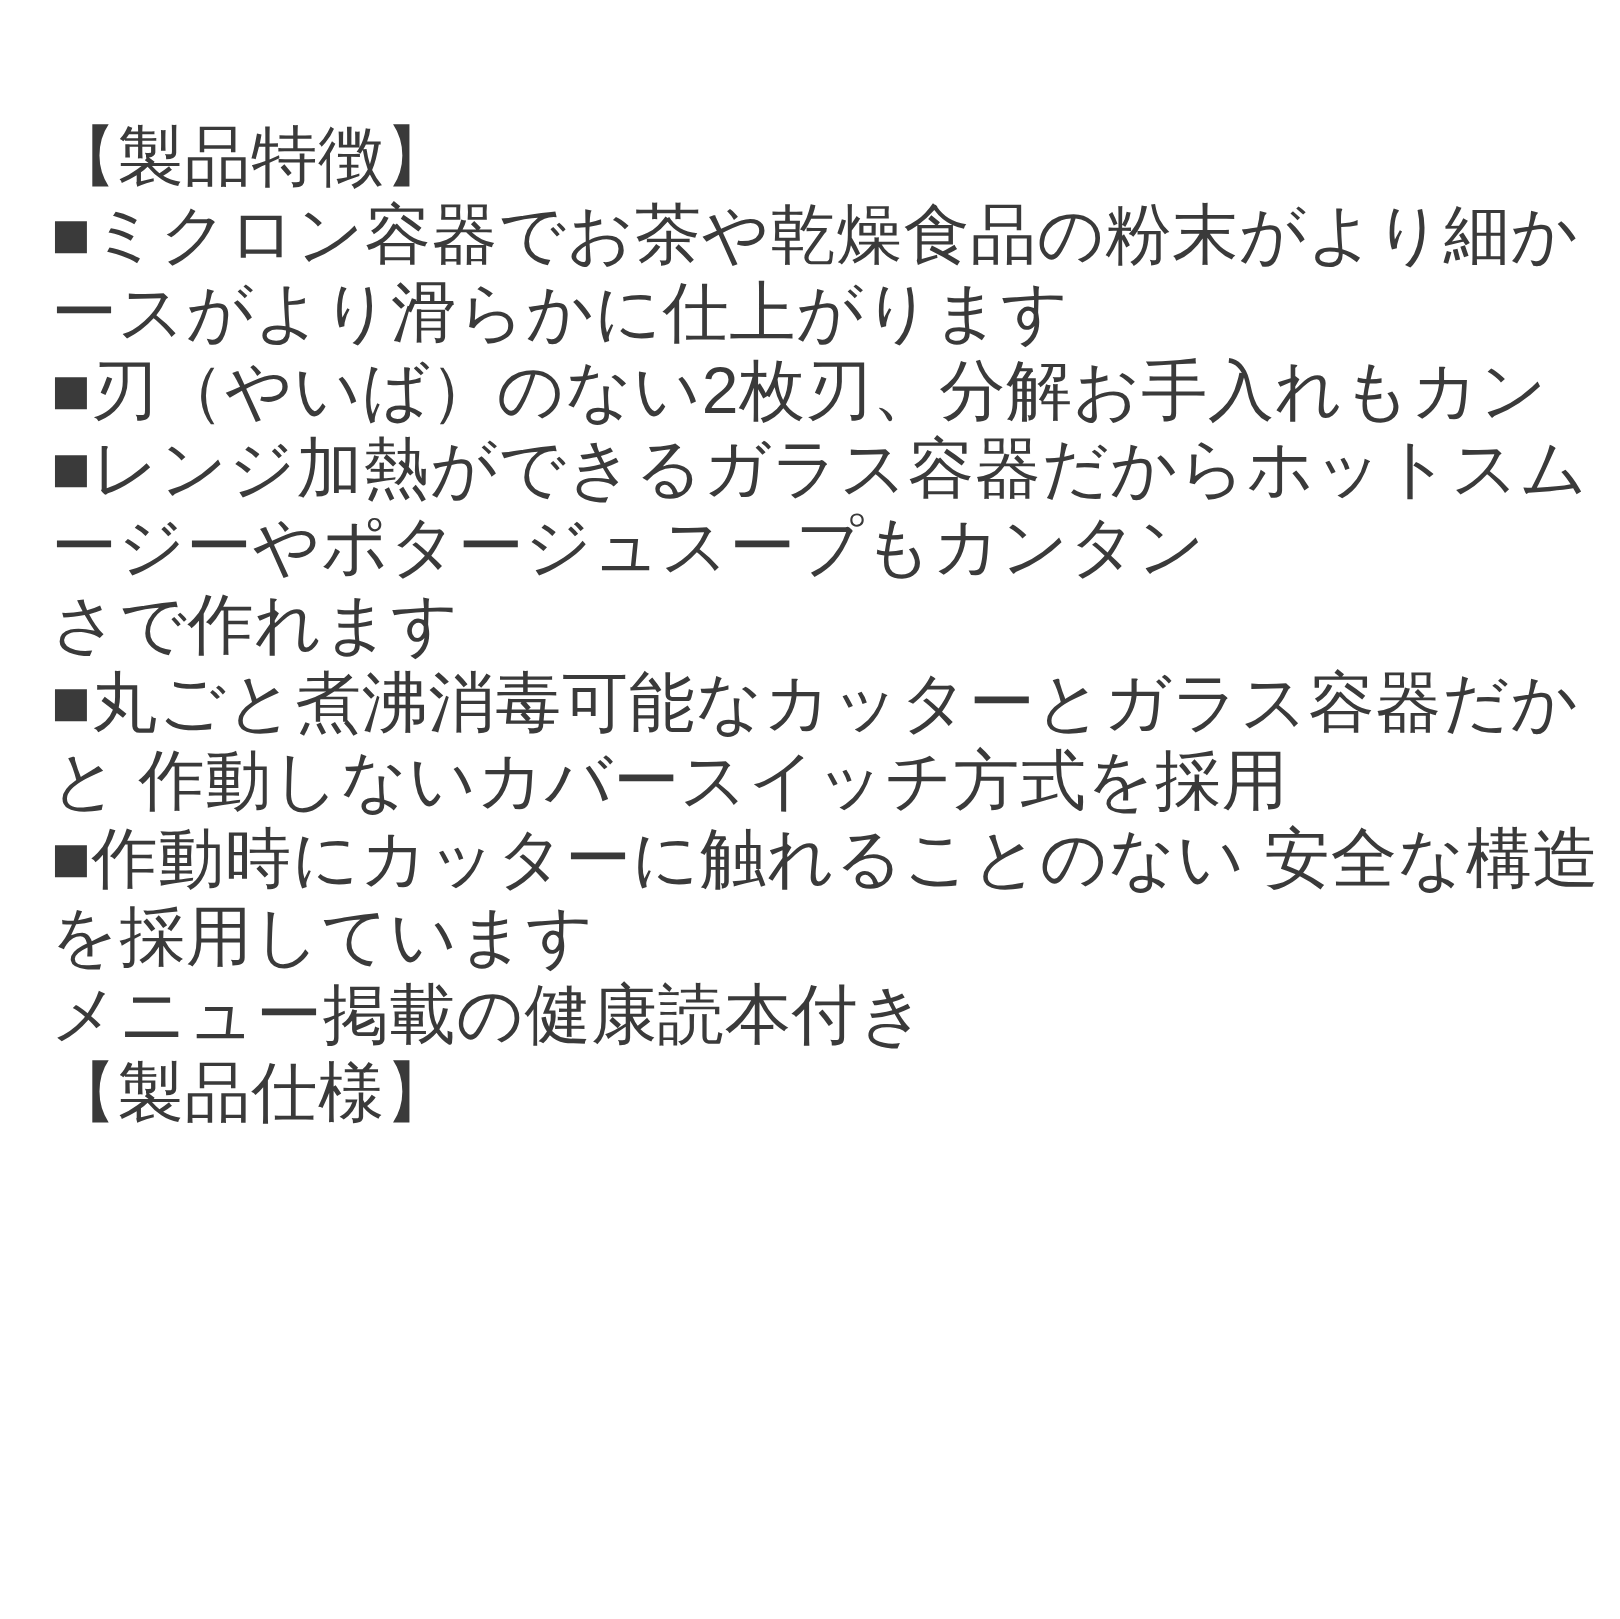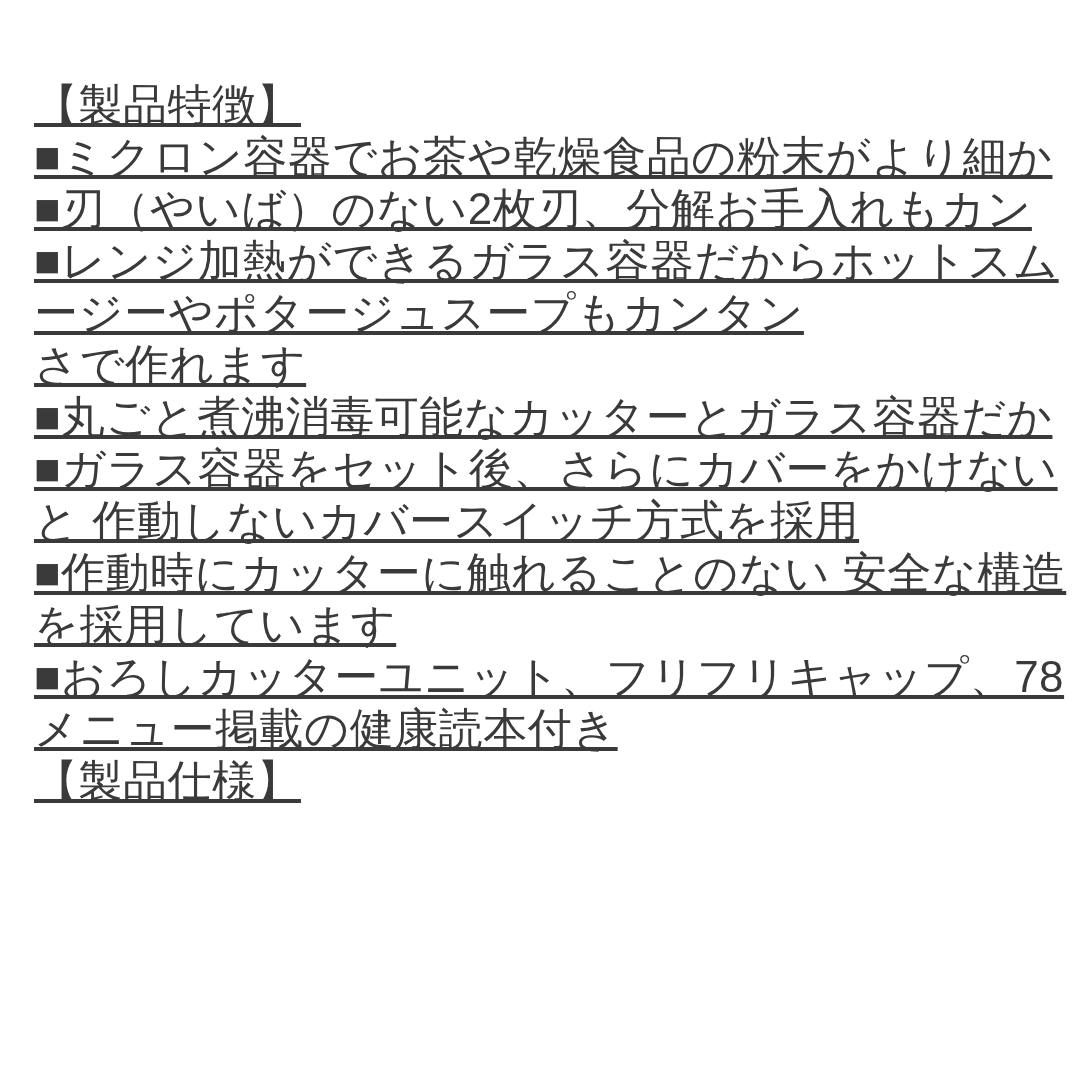--- a/index.html
+++ b/index.html
@@ -21,36 +21,34 @@
     overflow: hidden;
   }
   .text-line {
     height: 52px;
     line-height: 52px;
     font-size: 44px;
     font-weight: 500;
     color: #3a3a3a;
     white-space: pre;
     letter-spacing: 0.5px;
-    text-decoration: underline;
   }
 </style>
 </head>
 <body>
 
 <div class="page">
   <div>
       <div class="text-line">【製品特徴】</div>
       <div class="text-line">■ミクロン容器でお茶や乾燥食品の粉末がより細か</div>
+      <div class="text-line">ースがより滑らかに仕上がります</div>
       <div class="text-line">■刃（やいば）のない2枚刃、分解お手入れもカン</div>
       <div class="text-line">■レンジ加熱ができるガラス容器だからホットスム</div>
       <div class="text-line">ージーやポタージュスープもカンタン</div>
       <div class="text-line">さで作れます</div>
       <div class="text-line">■丸ごと煮沸消毒可能なカッターとガラス容器だか</div>
-      <div class="text-line">■ガラス容器をセット後、さらにカバーをかけない</div>
       <div class="text-line">と 作動しないカバースイッチ方式を採用</div>
       <div class="text-line">■作動時にカッターに触れることのない 安全な構造</div>
       <div class="text-line">を採用しています</div>
-      <div class="text-line">■おろしカッターユニット、フリフリキャップ、78</div>
       <div class="text-line">メニュー掲載の健康読本付き</div>
       <div class="text-line">【製品仕様】</div>
     </div>
 </div>
 
 </body></html>

